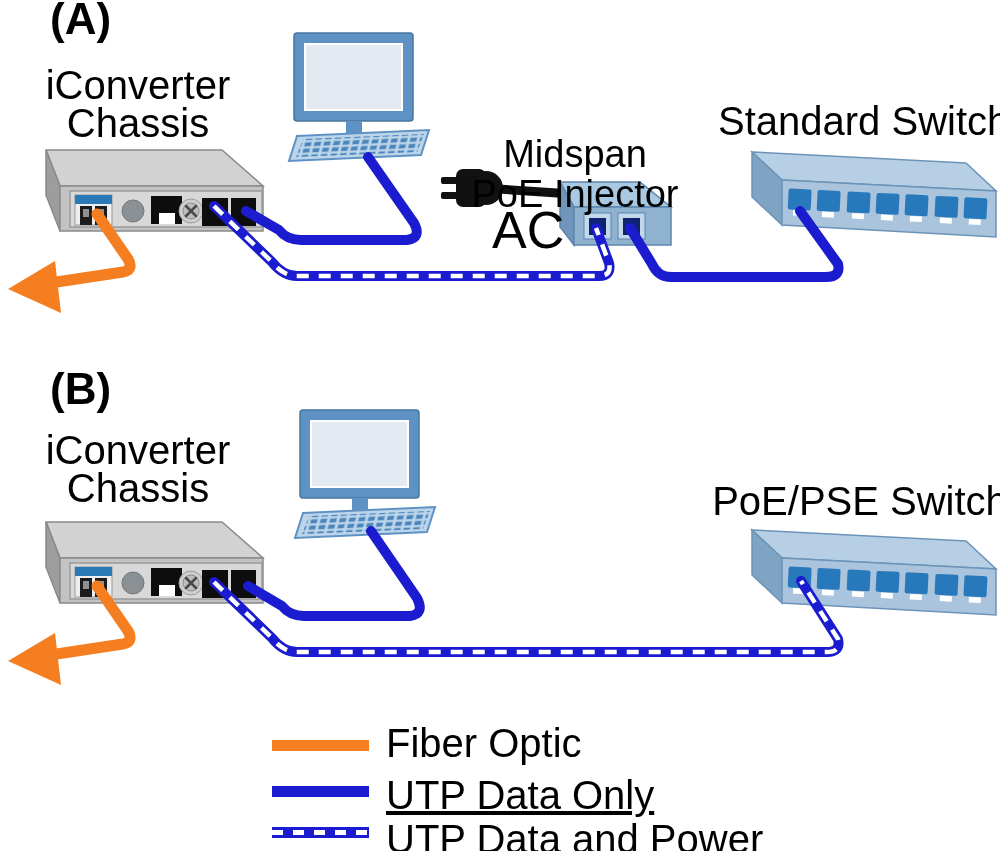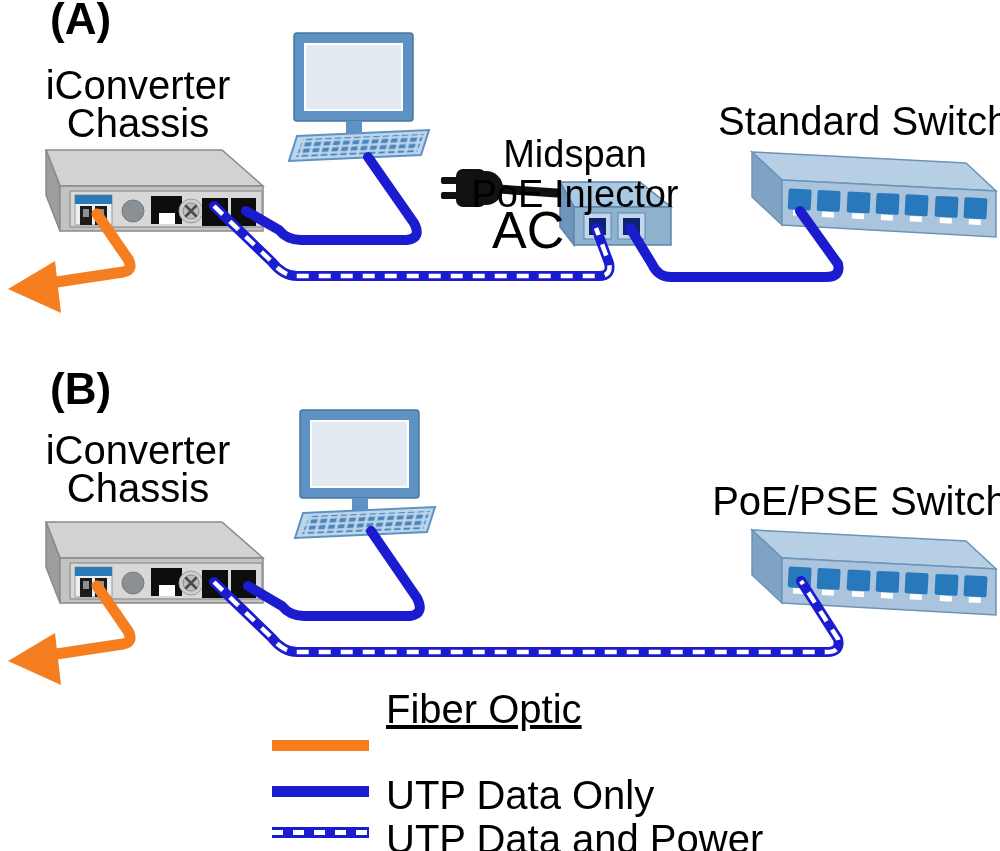--- a/index.html
+++ b/index.html
@@ -26,22 +26,22 @@
   .sw-blue{background:#1b1bd0;}
   .sw-dash{background:#1b1bd0;}
   .sw-dash .dashes{
     margin-top:3px;height:5px;
     background:repeating-linear-gradient(90deg,#ffffff 0 11px,transparent 11px 21px);
   }
   #legend-sw-1{top:740px;}
   #legend-sw-2{top:786px;}
   #legend-sw-3{top:827px;}
   .legend-label{position:absolute;left:386px;font-size:40px;line-height:42px;}
-  #legend-lb-1{top:688px;text-decoration:underline;}
-  #legend-lb-2{top:774px;}
+  #legend-lb-1{top:722px;}
+  #legend-lb-2{top:774px;text-decoration:underline;}
   #legend-lb-3{top:818px;}
 </style>
 </head>
 <body>
 
 <div class="stage">
 
   <svg width="1000" height="851" viewBox="0 0 1000 851">
     <defs>
       <pattern id="kbKeys" patternUnits="userSpaceOnUse" width="9.6" height="6.2" patternTransform="rotate(-2.5) skewX(-17)">

